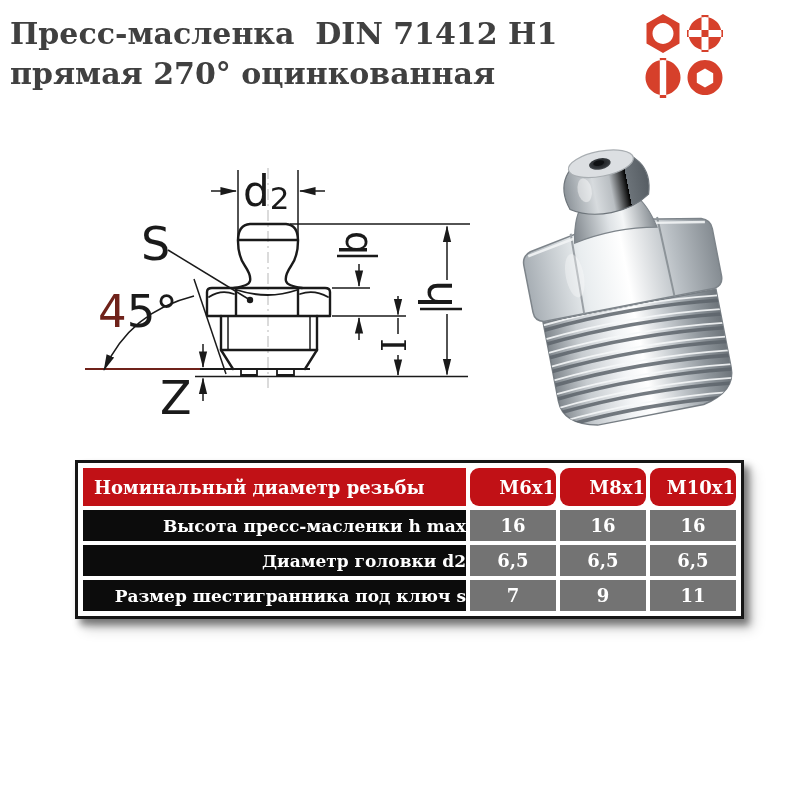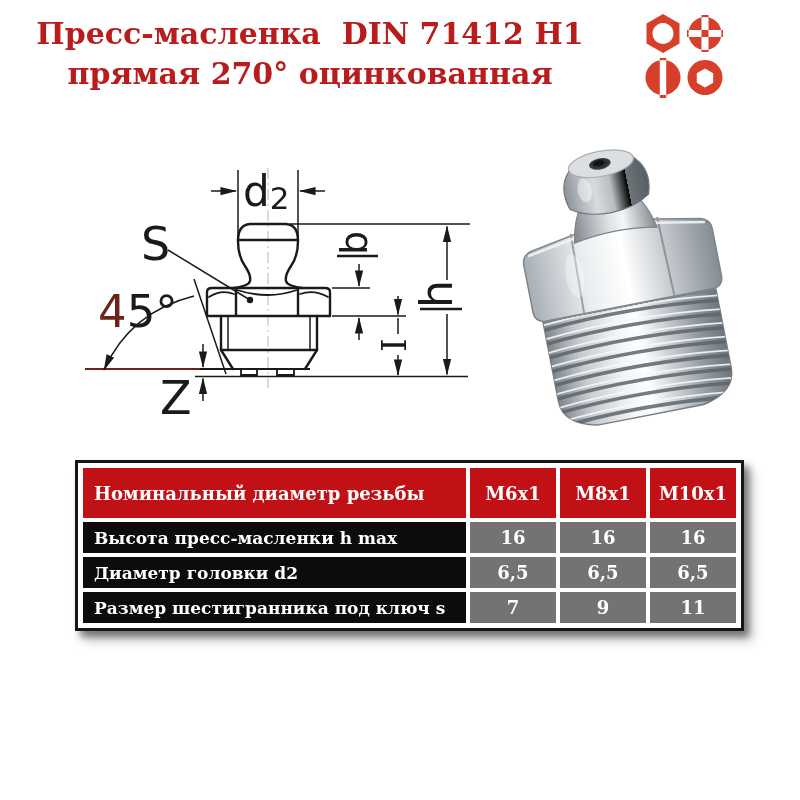--- a/index.html
+++ b/index.html
@@ -2,44 +2,44 @@
 <html><head>
 <meta charset="utf-8">
 <style>
   html,body{margin:0;padding:0;background:#fff;}
   #canvas{
     position:relative;width:800px;height:800px;background:#ffffff;overflow:hidden;
     font-family:"DejaVu Serif","Liberation Serif",serif;
   }
   
   .title{
-    position:absolute;left:10px;top:14px;width:600px;text-align:center;
-    font-weight:bold;color:#b91c1c;font-size:30px;line-height:1.32;
+    position:absolute;left:10px;top:14px;width:600px;
+    font-weight:bold;color:#404040;font-size:30px;line-height:1.32;
   }
   .title .tline{white-space:pre;}
   
   .logo{position:absolute;left:643px;top:10px;}
   
   .drawing{position:absolute;left:75px;top:158px;}
   
   .photo{position:absolute;left:488px;top:138px;}
   
   .spec-wrap{
     position:absolute;left:75px;top:460px;
     border:3px solid #161616;background:#ffffff;padding:1px;
     box-shadow:5px 6px 7px rgba(0,0,0,.45), 9px 10px 12px rgba(0,0,0,.18);
   }
   table.spec{border-collapse:separate;border-spacing:4px;table-layout:fixed;}
   table.spec td,table.spec th{
     color:#ffffff;font-weight:bold;font-family:"DejaVu Serif","Liberation Serif",serif;
     overflow:hidden;
   }
-  th.hlabel{width:372px;text-align:left;padding:0 0 0 11px;font-size:18px;height:50px;}
-  th.hcol{width:84px;text-align:center;font-size:18px;}
-  td.rlabel{text-align:left;padding:0 0 0 11px;font-size:17px;height:31px;}
+  th.hlabel{width:372px;text-align:left;padding:0 0 0 11px;font-size:18px;height:38px;}
+  th.hcol{width:84px;text-align:right;font-size:18px;border-radius:9px;}
+  td.rlabel{text-align:right;padding:0 0 0 11px;font-size:17px;height:31px;}
   td.rval{text-align:center;font-size:18px;}
   .bg-red{background:#c11116;}
   .bg-black{background:#0c0c0c;}
   .bg-gray{background:#737373;}
 </style>
 </head>
 <body>
 
 <div id="canvas">
 

